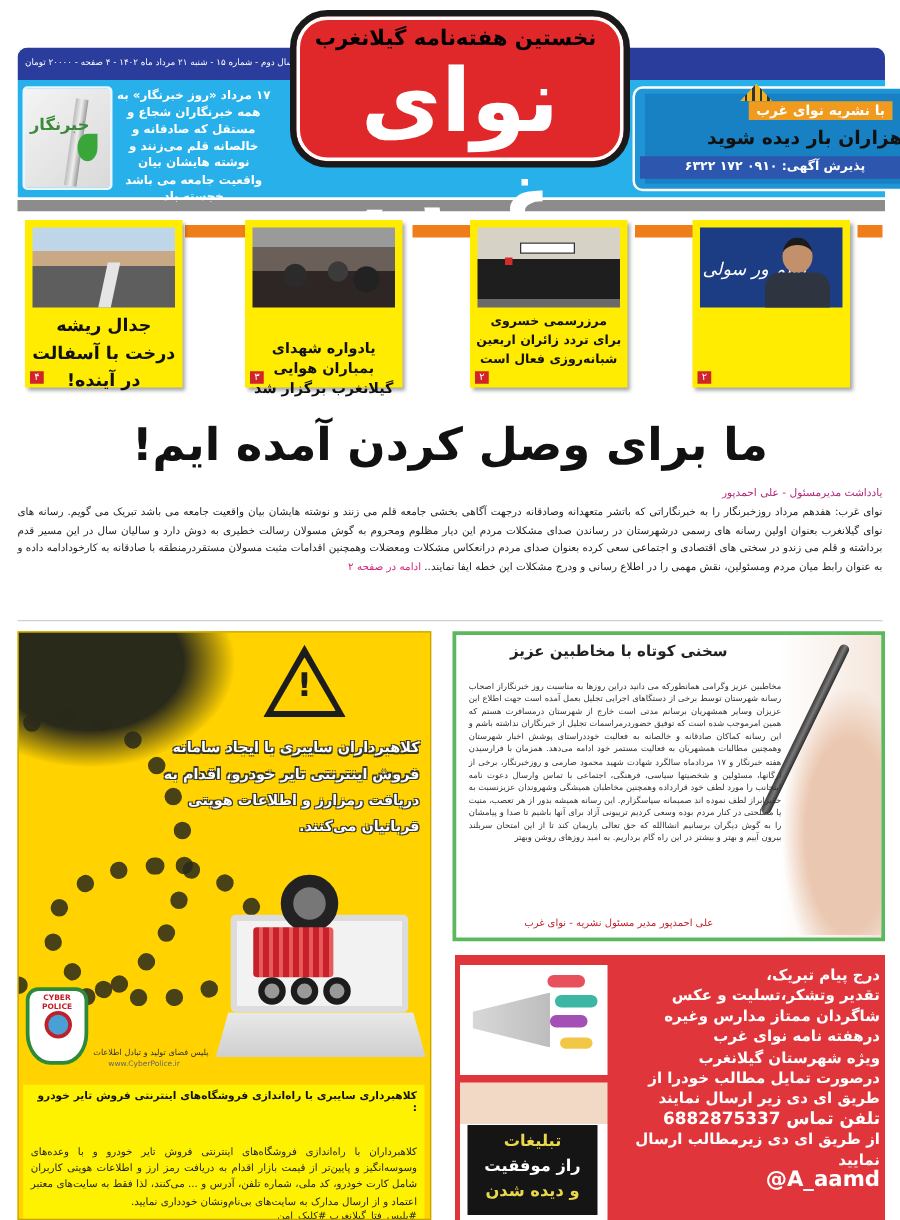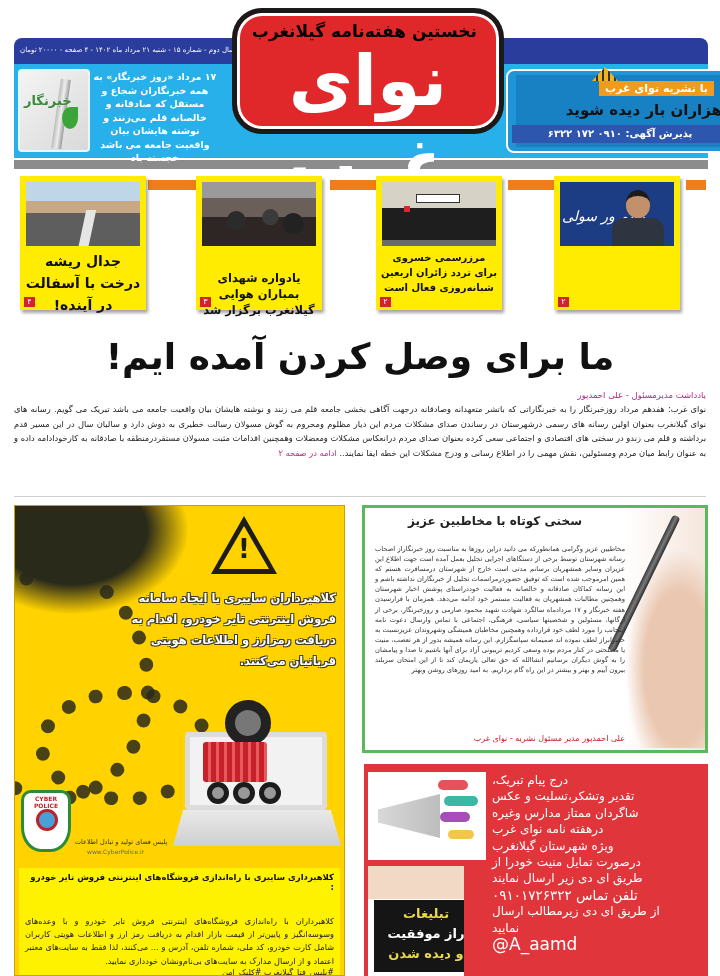--- a/index.html
+++ b/index.html
@@ -80,31 +80,31 @@
   .cyber-notice .t { font-size: 8.5px; font-weight: bold; color: #111; }
   .cyber-notice .b { font-size: 8.2px; line-height: 13.2px; color: #222; text-align: justify; margin-top: 23px; }
   .cyber-notice .tags { font-size: 8px; color: #222; }
 
   
   .note { position: absolute; left: 362px; top: 505px; width: 346px; height: 248px; border: 3px solid #5cb85c; background: linear-gradient(90deg, #ffffff 0 76%, #f5e6dc 100%); overflow: hidden; }
   .note .hand { position: absolute; right: -10px; top: 40px; width: 90px; height: 200px; background: radial-gradient(ellipse at 60% 60%, #eac7b0 0 45%, transparent 70%); }
   .note .pen { position: absolute; right: 24px; top: 8px; width: 8px; height: 150px; background: linear-gradient(90deg, #3a3a3a, #7a7a7a, #2a2a2a); transform: rotate(26deg); transform-origin: top; border-radius: 4px; }
   .note .ttl { position: absolute; left: 0; right: 80px; top: 6px; text-align: center; font-size: 12px; font-weight: bold; color: #222; direction: rtl; }
   .note .txt { position: absolute; left: 10px; right: 80px; top: 36px; font-size: 6.7px; line-height: 10.1px; color: #333; direction: rtl; text-align: justify; }
-  .note .sig { position: absolute; left: 0; right: 80px; top: 226px; text-align: right; font-size: 8px; color: #c4202a; direction: rtl; }
+  .note .sig { position: absolute; left: 0; right: 80px; top: 226px; text-align: center; font-size: 8px; color: #c4202a; direction: rtl; }
 
   
   .redad { position: absolute; left: 364px; top: 764px; width: 344px; height: 212px; background: #e0363b; }
   .redad .img1 { position: absolute; left: 4px; top: 8px; width: 118px; height: 88px; background: #ffffff; overflow: hidden; }
   .redad .mega { position: absolute; left: 10px; top: 22px; width: 62px; height: 44px; background: linear-gradient(90deg,#d8d8d8,#bdbdbd); clip-path: polygon(0 35%, 100% 0, 100% 100%, 0 65%); }
   .redad .bubble { position: absolute; border-radius: 6px; }
-  .redad .img2 { position: absolute; left: 4px; top: 102px; width: 96px; height: 110px; background: linear-gradient(180deg, #f1d9c6 0 30%, #ffffff 30%); overflow: hidden; }
+  .redad .img2 { position: absolute; left: 4px; top: 102px; width: 118px; height: 110px; background: linear-gradient(180deg, #f1d9c6 0 30%, #ffffff 30%); overflow: hidden; }
   .redad .card2 { position: absolute; left: 6px; top: 34px; width: 104px; height: 72px; background: #151515; text-align: center; padding-top: 4px; }
   .redad .card2 div { font-size: 13px; font-weight: bold; line-height: 20px; direction: rtl; }
-  .redad .txt { position: absolute; left: 128px; right: 4px; top: 8px; text-align: left; direction: rtl; color: #ffffff; font-size: 12px; font-weight: normal; line-height: 16.4px; }
+  .redad .txt { position: absolute; left: 128px; right: 4px; top: 8px; text-align: right; direction: rtl; color: #ffffff; font-size: 12px; font-weight: bold; line-height: 16.4px; }
   .redad .handle { direction: ltr; font-size: 17px; }
 </style>
 </head>
 <body>
 
 <div class="masthead-band">
   <div class="masthead-top"></div>
   <div class="masthead-body"></div>
 </div>
 <div class="issue-info">سال دوم - شماره ۱۵ - شنبه ۲۱ مرداد ماه ۱۴۰۲ - ۴ صفحه - ۲۰۰۰۰ تومان</div>
@@ -230,20 +230,20 @@
       <div style="color:#ffffff;">راز موفقیت</div>
       <div style="color:#e9d84a;">و دیده شدن</div>
     </div>
   </div>
   <div class="txt">
     <div>درج پیام تبریک،</div>
     <div>تقدیر وتشکر،تسلیت و عکس</div>
     <div>شاگردان ممتاز مدارس وغیره</div>
     <div>درهفته نامه نوای غرب</div>
     <div>ویژه شهرستان گیلانغرب</div>
-    <div>درصورت تمایل منیت خودرا از</div>
+    <div>درصورت تمایل مطالب خودرا از</div>
     <div>طریق ای دی زیر ارسال نمایند</div>
-    <div style="font-size:13.5px;">تلفن تماس ۰۹۱۰۱۷۲۶۳۲۲</div>
+    <div style="font-size:13.5px;">تلفن تماس 6882875337</div>
     <div>از طریق ای دی زیرمطالب ارسال</div>
     <div>نمایید</div>
     <div class="handle">@A_aamd</div>
   </div>
 </div>
 
 </body></html>

